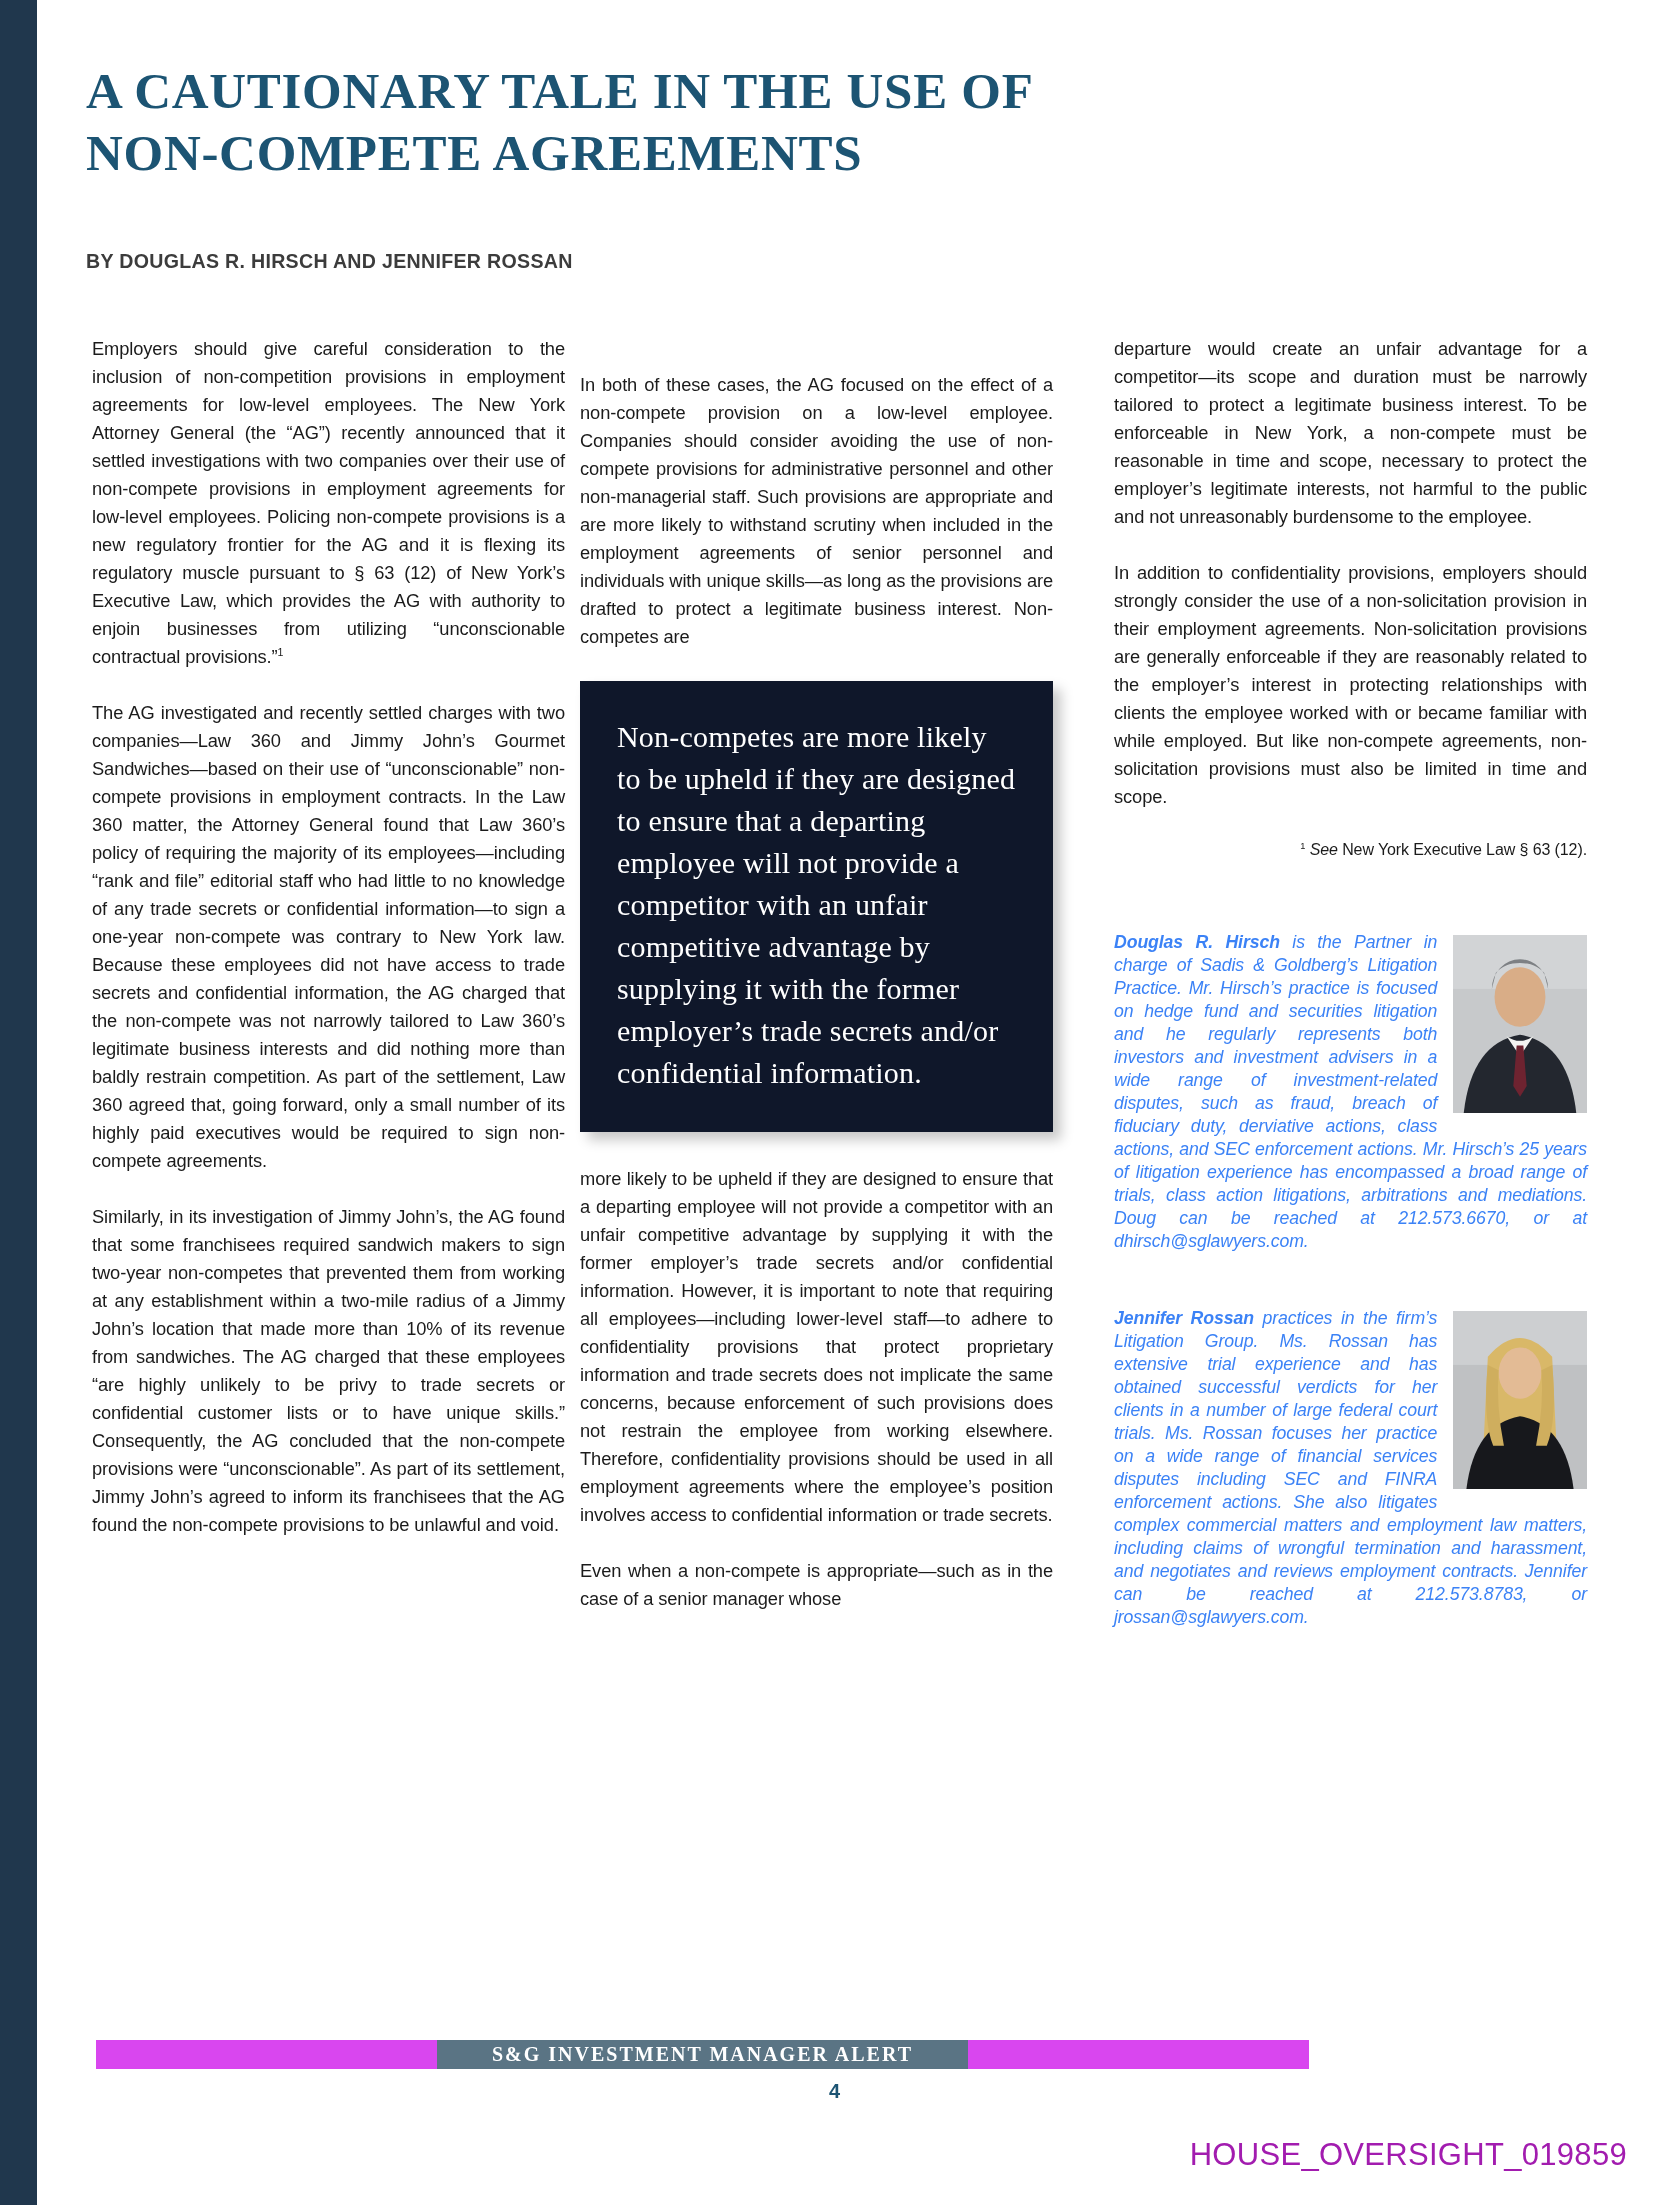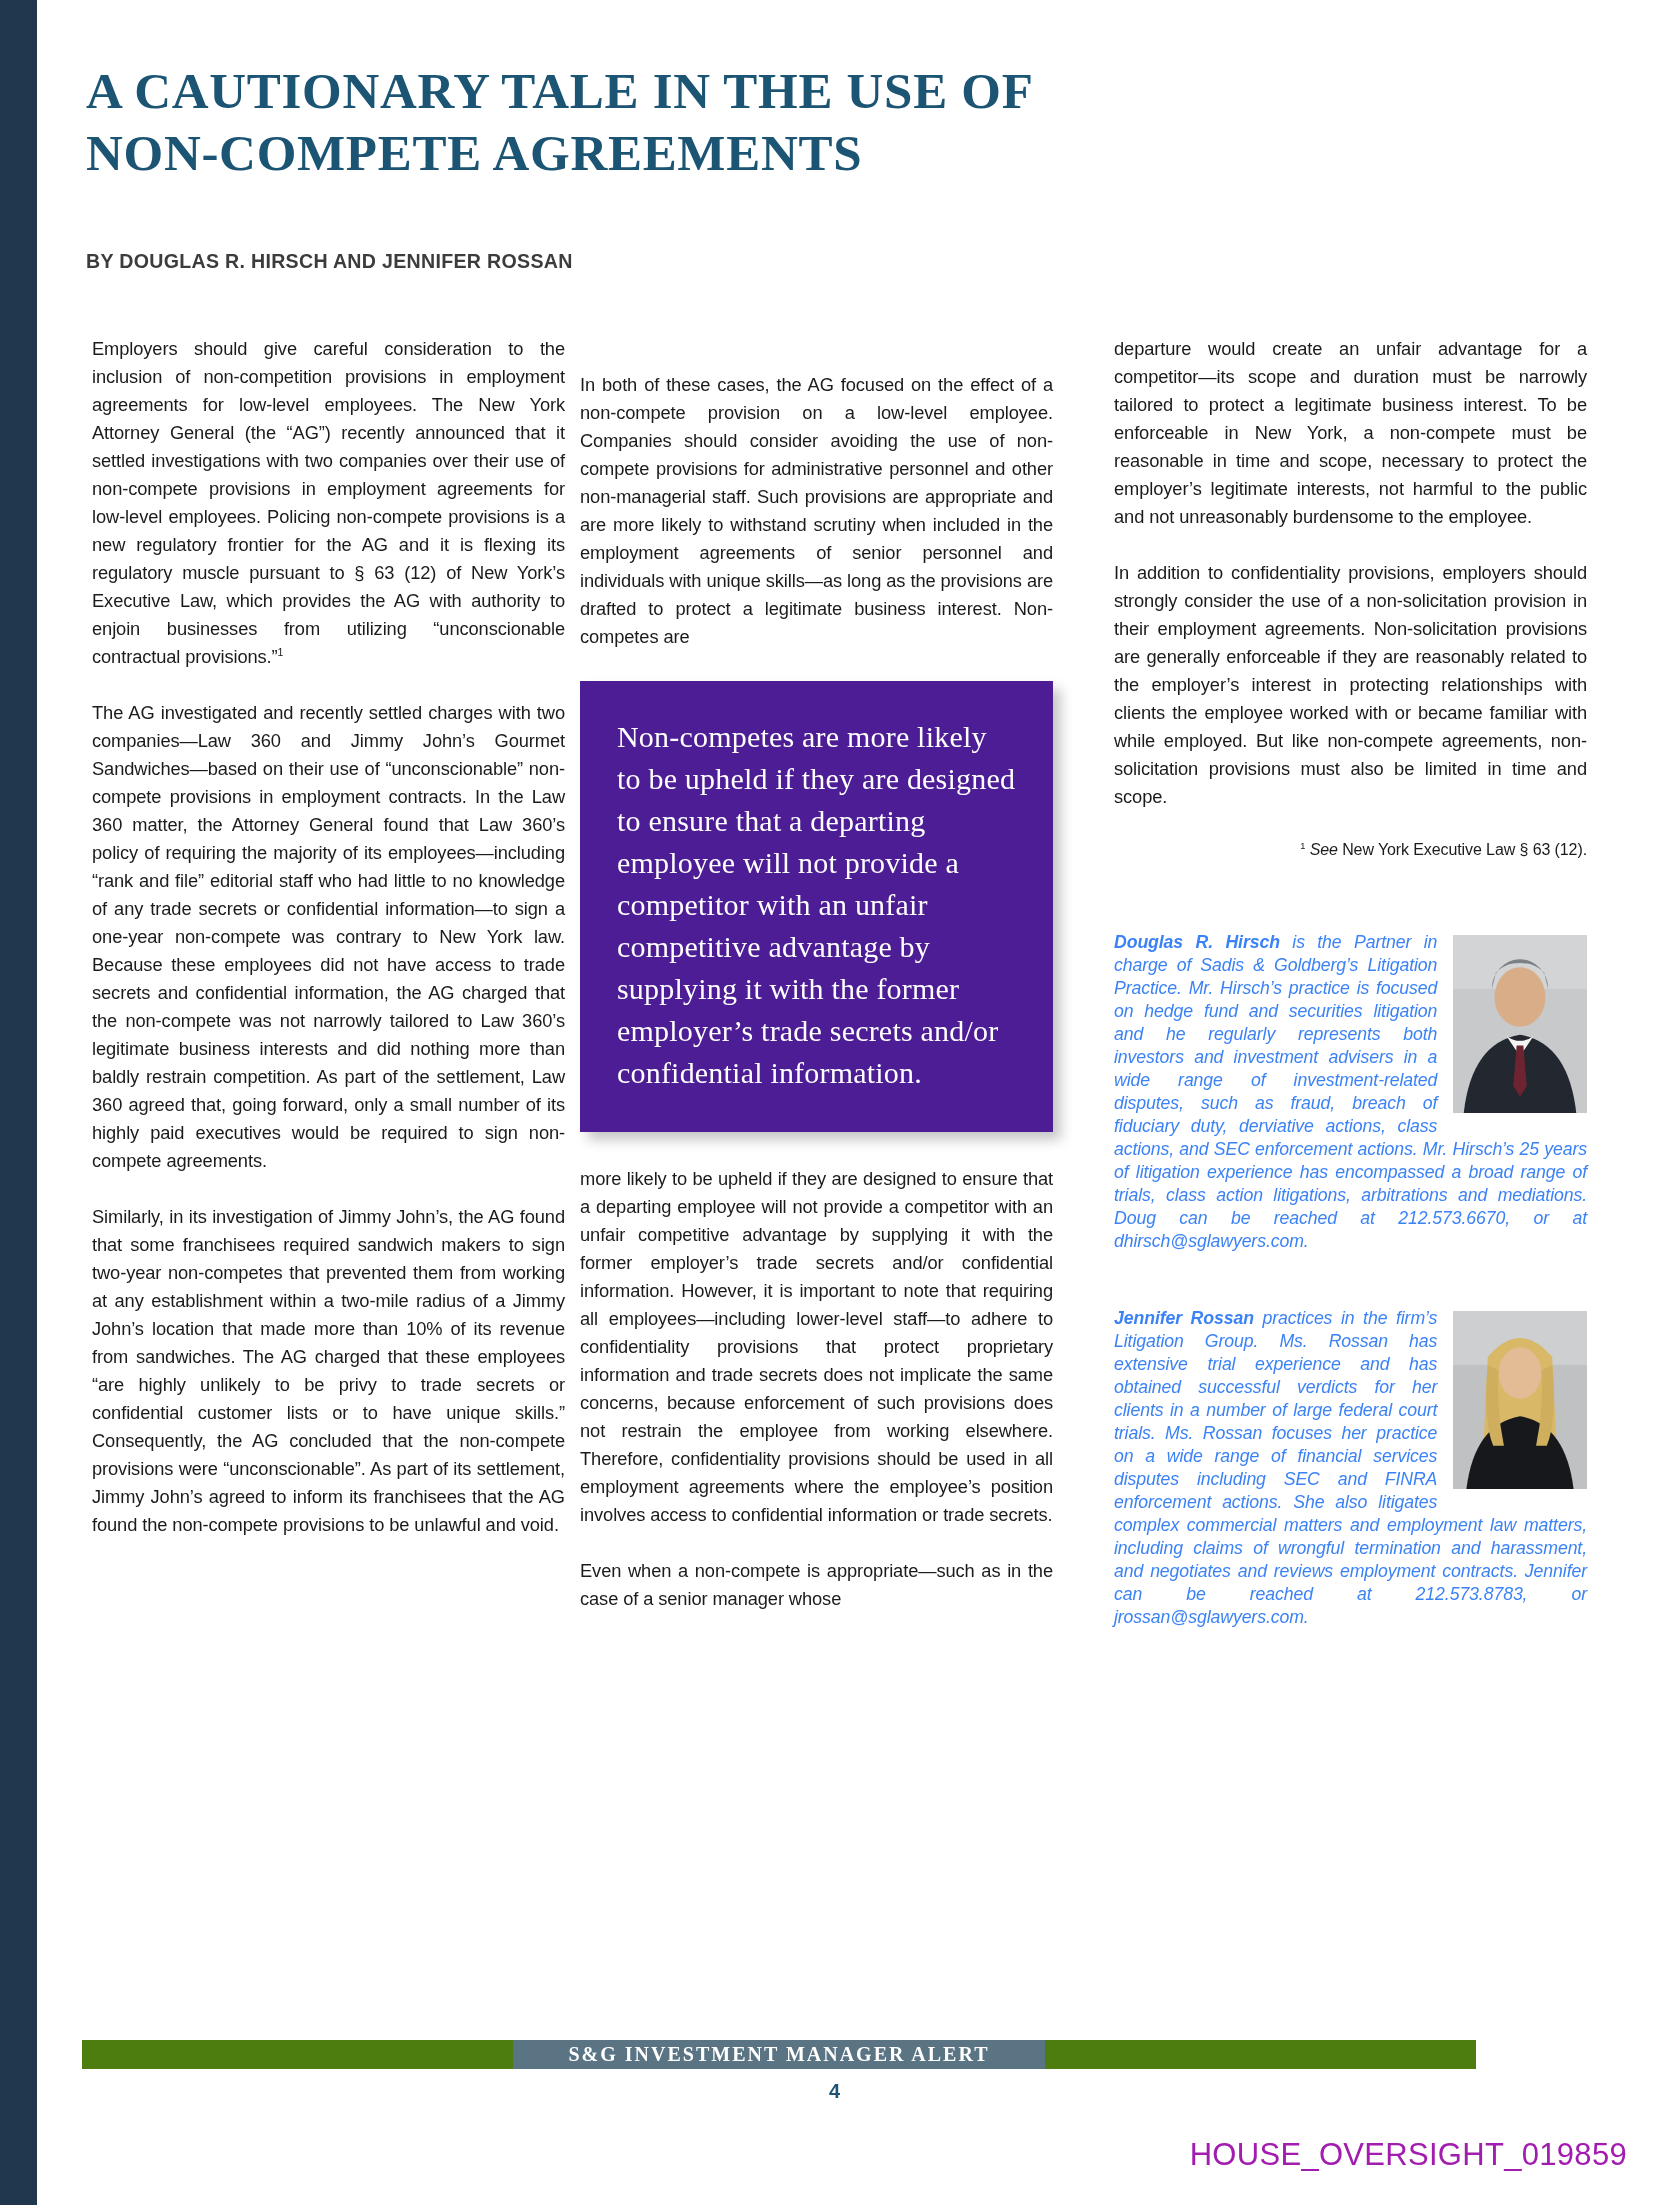--- a/index.html
+++ b/index.html
@@ -38,21 +38,21 @@
     hyphens:auto;
     color:#1b1b1b;
   }
   .col-1 { left:74px;margin-left:18px; }
   .col-2 { left:580px;margin-top:36px; }
   .col-3 { left:1114px; }
   .col p { margin:0 0 28px 0; }
   .col p:last-child { margin-bottom:0; }
   sup.fn { font-size:0.58em; vertical-align:super; line-height:0; }
   .pull-quote {
-    background:#4c1d95;
+    background:#0f172a;
     color:#ffffff;
     font-family:"Liberation Serif", serif;
     font-size:30px; line-height:42px;
     letter-spacing:0.2px;
     text-align:left;
     padding:35px 37px 38px 37px;
     margin:30px 0 33px 0;
     box-shadow:7.9px 7.9px 11.8px rgba(0,0,0,0.22);
     hyphens:none;
   }
@@ -72,23 +72,23 @@
   .bio.second { margin-top:54px; }
   .bio .bio-name { font-weight:700; }
   .bio .photo {
     float:right;
     width:134px; height:178px;
     margin:3.9px 0 7.9px 15.7px;
     overflow:hidden;
   }
   .bio .photo svg { display:block; width:100%; height:100%; }
   .footer-bar {
-    position:absolute; left:82px; top:2040px;
-    width:1394px; height:29px;
-    background:#4d7c0f;
+    position:absolute; left:96px; top:2040px;
+    width:1213px; height:29px;
+    background:#d946ef;
     display:flex; justify-content:center; align-items:stretch;
   }
   .footer-center {
     background:#5a7484;
     color:#ffffff;
     display:flex; align-items:center;
     padding:0 55px;
     font-family:"Liberation Serif", serif;
     font-weight:700;
     font-size:20px;

